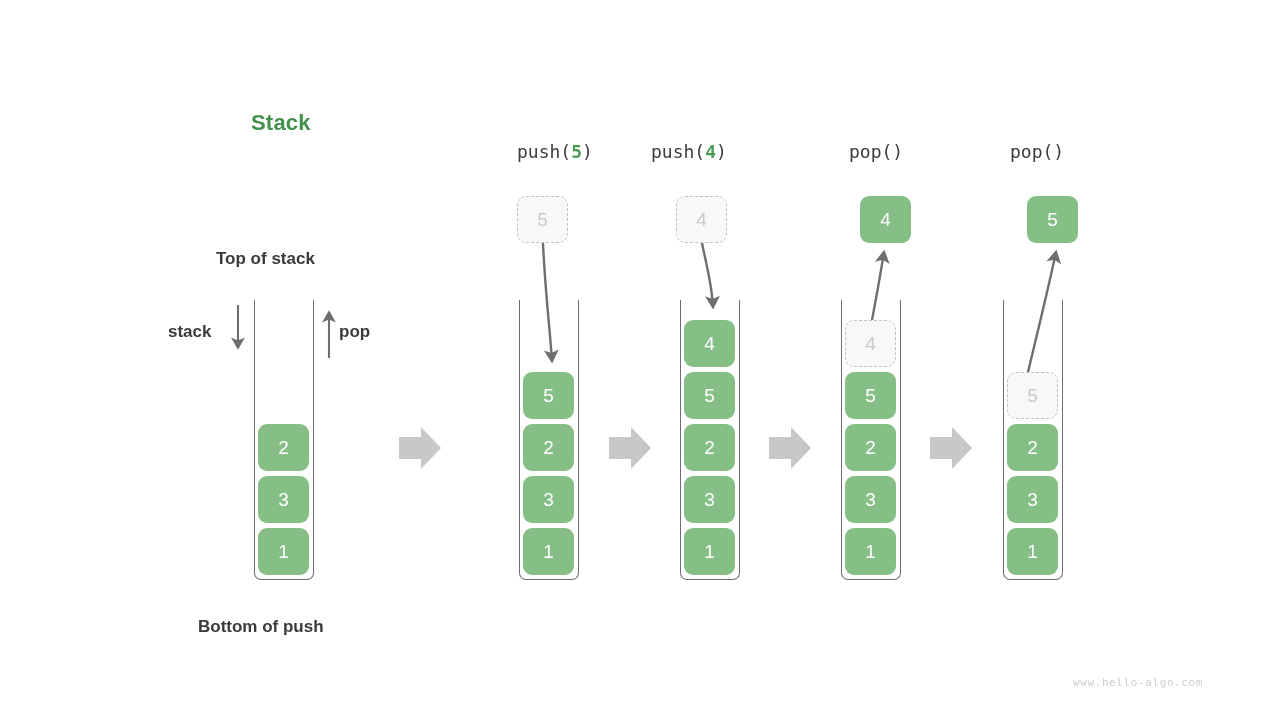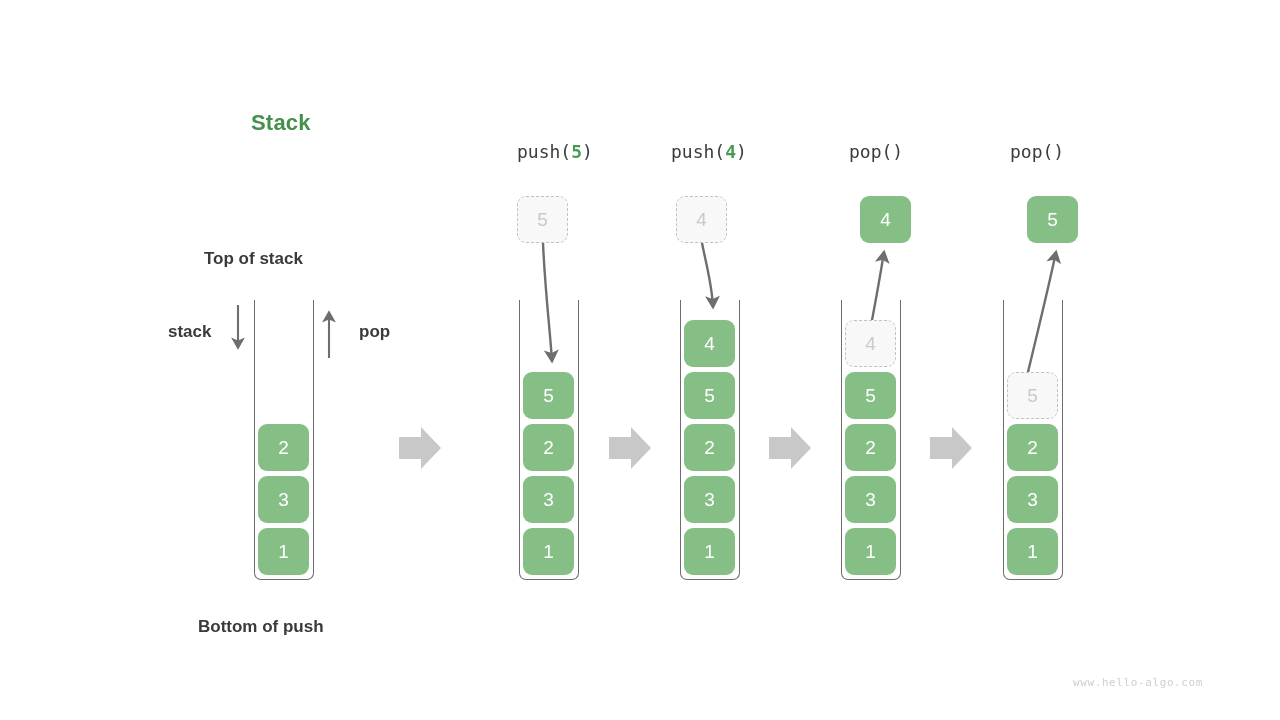--- a/index.html
+++ b/index.html
@@ -152,30 +152,30 @@
       <path d="M866,352 C872,320 878,290 884,252" fill="none" stroke="#6e6e6e" stroke-width="2.4" marker-end="url(#mk-dark)"></path>
     </g>
 
     <g>
       <path d="M1021,402 C1033,350 1047,295 1056,252" fill="none" stroke="#6e6e6e" stroke-width="2.4" marker-end="url(#mk-dark)"></path>
     </g>
   </svg>
 
   <div class="abs diagram-title" style="left:251px; top:110px;">Stack</div>
 
-  <div class="abs annot" style="left:204px; top:249px;text-align:center;">Top of stack</div>
+  <div class="abs annot" style="left:216px; top:249px;text-align:center;">Top of stack</div>
   <div class="abs annot" style="left:198px; top:617px;">Bottom of push</div>
   <div class="abs annot" style="left:168px; top:322px;">stack</div>
-  <div class="abs annot" style="left:359px; top:322px;text-align:center;">pop</div>
+  <div class="abs annot" style="left:339px; top:322px;text-align:center;">pop</div>
 
   <div class="abs op-header" style="left:517px; top:141px;">
     <span>push(</span><span class="arg">5</span><span>)</span>
   </div>
 
-  <div class="abs op-header" style="left:671px; top:141px;">
+  <div class="abs op-header" style="left:651px; top:141px;">
     <span>push(</span><span class="arg">4</span><span>)</span>
   </div>
 
   <div class="abs op-header" style="left:849px; top:141px;">
     <span>pop(</span><span class="arg"></span><span>)</span>
   </div>
 
   <div class="abs op-header" style="left:1010px; top:141px;">
     <span>pop(</span><span class="arg"></span><span>)</span>
   </div>

